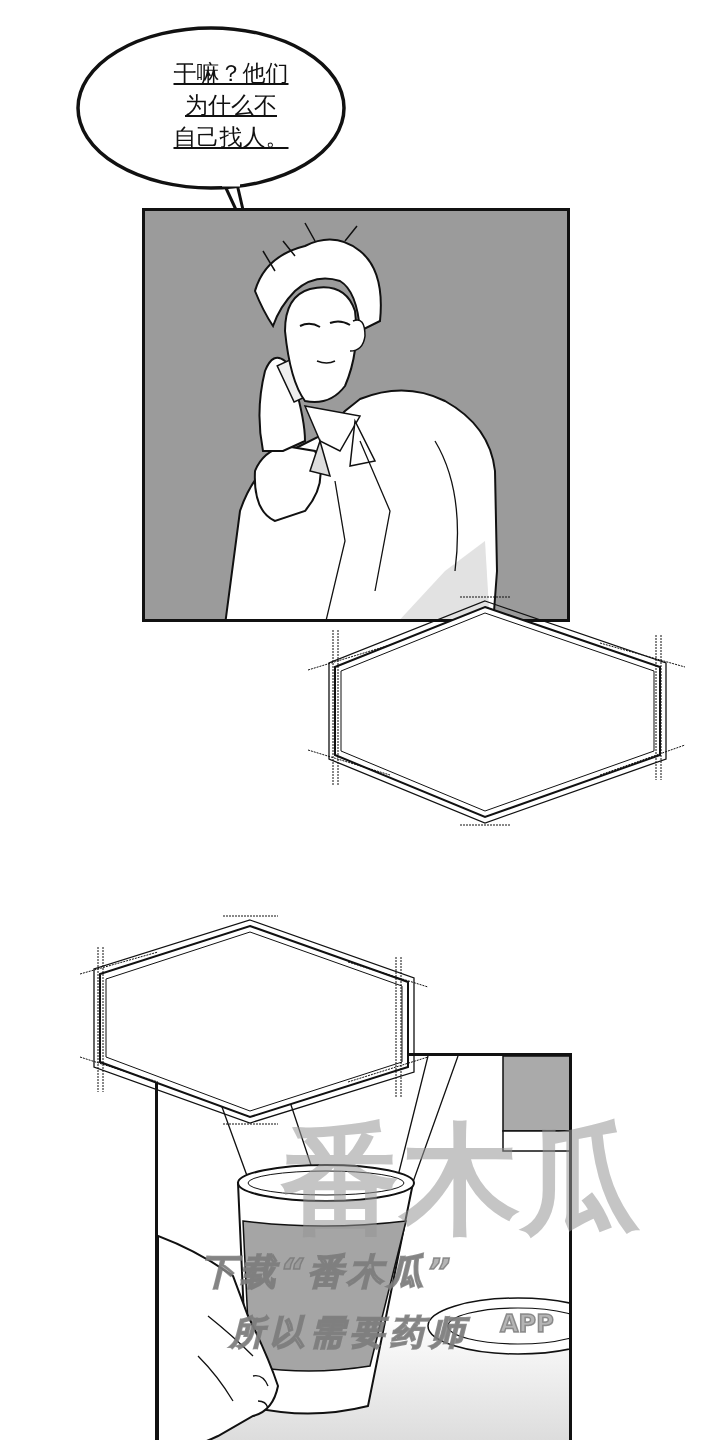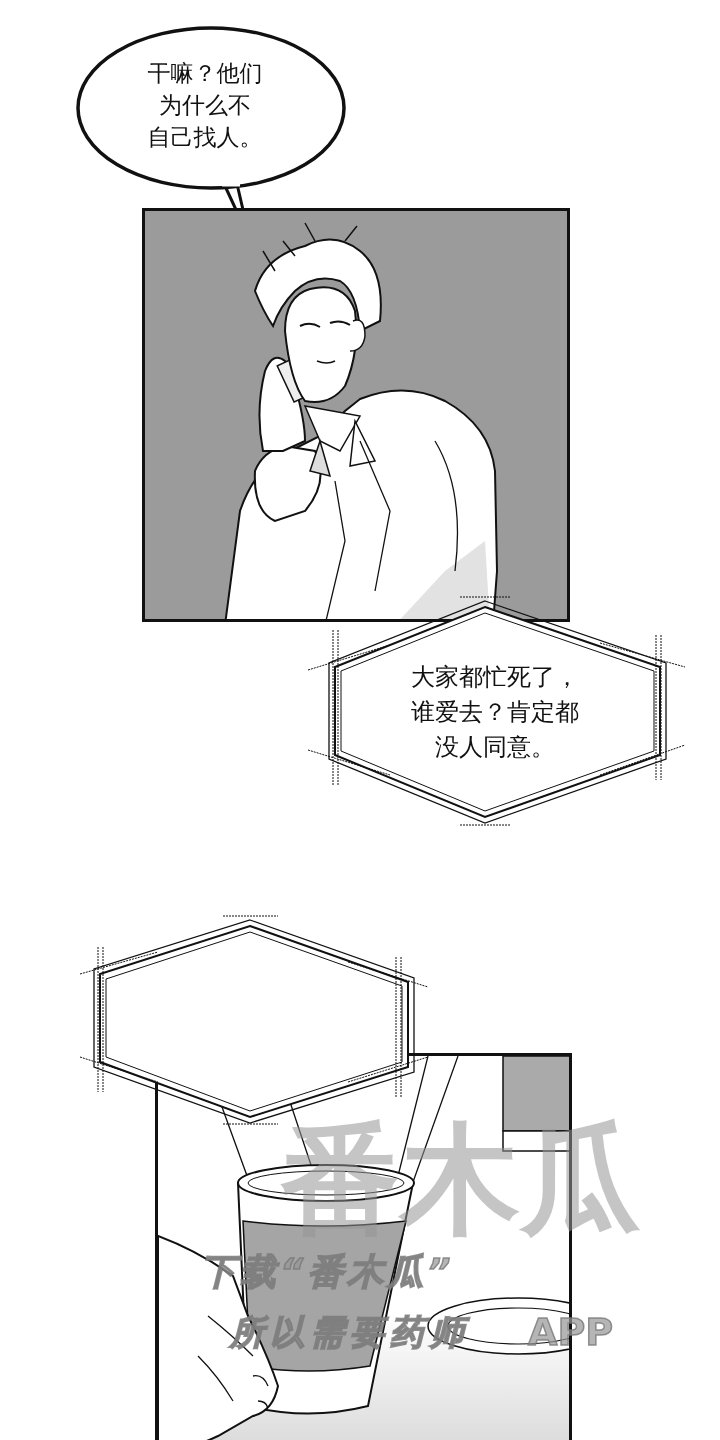--- a/index.html
+++ b/index.html
@@ -8,29 +8,29 @@
   .abs { position: absolute; }
   .page { position: absolute; left: 0; top: 0; width: 720px; height: 1440px; background: #fff; }
 
   
   .panel { position: absolute; border: 3px solid #111; box-sizing: border-box; overflow: hidden; }
   .panel-1 { left: 142px; top: 208px; width: 428px; height: 414px; background: #9b9b9b; }
   .panel-2 { left: 155px; top: 1053px; width: 417px; height: 400px; background: #ffffff; }
 
   
   .bubble-text { position: absolute; text-align: center; color: #111; font-size: 23px; line-height: 32px; white-space: pre; }
-  .speech-text { left: 100px; top: 57px; width: 210px; }
+  .speech-text { left: 126px; top: 57px; width: 210px; text-decoration: underline; }
   .caption-1-text { left: 380px; top: 660px; width: 230px; font-size: 24px; line-height: 35px; }
   .caption-2-text { left: 140px; top: 947px; width: 230px; font-size: 23px; line-height: 34px; }
 
   .watermark-line { position: absolute; color: rgba(150,150,150,0.7); font-weight: bold; font-style: italic;
                     -webkit-text-stroke: 1.5px rgba(120,120,120,0.8); white-space: nowrap; }
   .wm-1 { left: 200px; top: 1248px; font-size: 36px; letter-spacing: 4px; }
   .wm-2 { left: 230px; top: 1310px; font-size: 34px; letter-spacing: 6px; }
-  .wm-app { left: 528px; top: 1310px; font-size: 38px; font-style: normal; text-align: center; }
+  .wm-app { left: 500px; top: 1310px; font-size: 24px; font-style: normal; text-align: center; }
   .wm-logo { left: 280px; top: 1100px; font-size: 120px; color: rgba(150,150,150,0.55); -webkit-text-stroke: 0; font-style: normal; }
 </style>
 </head>
 <body>
 
 <div class="page">
 
   <svg class="abs" style="left:0;top:0" width="720" height="260">
     <path d="M 225 186 L 250 240 L 237 184 Z" fill="#fff" stroke="#111" stroke-width="3" stroke-linejoin="miter"></path>
     <ellipse cx="211" cy="108" rx="133" ry="80" fill="#fff" stroke="#111" stroke-width="3.5"></ellipse>
@@ -81,23 +81,20 @@
       <line x1="356" y1="40" x2="356" y2="185" stroke-width="1" stroke-dasharray="2 1"></line>
       <line x1="361" y1="40" x2="361" y2="185" stroke-width="1" stroke-dasharray="2 1"></line>
       <line x1="8" y1="75" x2="90" y2="50" stroke-width="1" stroke-dasharray="2 1"></line>
       <line x1="8" y1="155" x2="90" y2="180" stroke-width="1" stroke-dasharray="2 1"></line>
       <line x1="300" y1="48" x2="385" y2="72" stroke-width="1" stroke-dasharray="2 1"></line>
       <line x1="300" y1="180" x2="385" y2="150" stroke-width="1" stroke-dasharray="2 1"></line>
       <line x1="160" y1="2" x2="210" y2="2" stroke-width="1" stroke-dasharray="2 1"></line>
       <line x1="160" y1="230" x2="210" y2="230" stroke-width="1" stroke-dasharray="2 1"></line>
     </g>
   </svg>
-  <div class="bubble-text caption-1-text">大家都忙死了，
-谁爱去？肯定都
-没人同意。</div>
 
   <div class="panel panel-2">
     <svg width="417" height="400" viewBox="0 0 417 400">
       <defs>
         <linearGradient id="floor" x1="0" y1="0" x2="0" y2="1">
           <stop offset="0" stop-color="#fff"></stop>
           <stop offset="1" stop-color="#d8d8d8"></stop>
         </linearGradient>
       </defs>
       <rect x="0" y="260" width="417" height="140" fill="url(#floor)"></rect>

